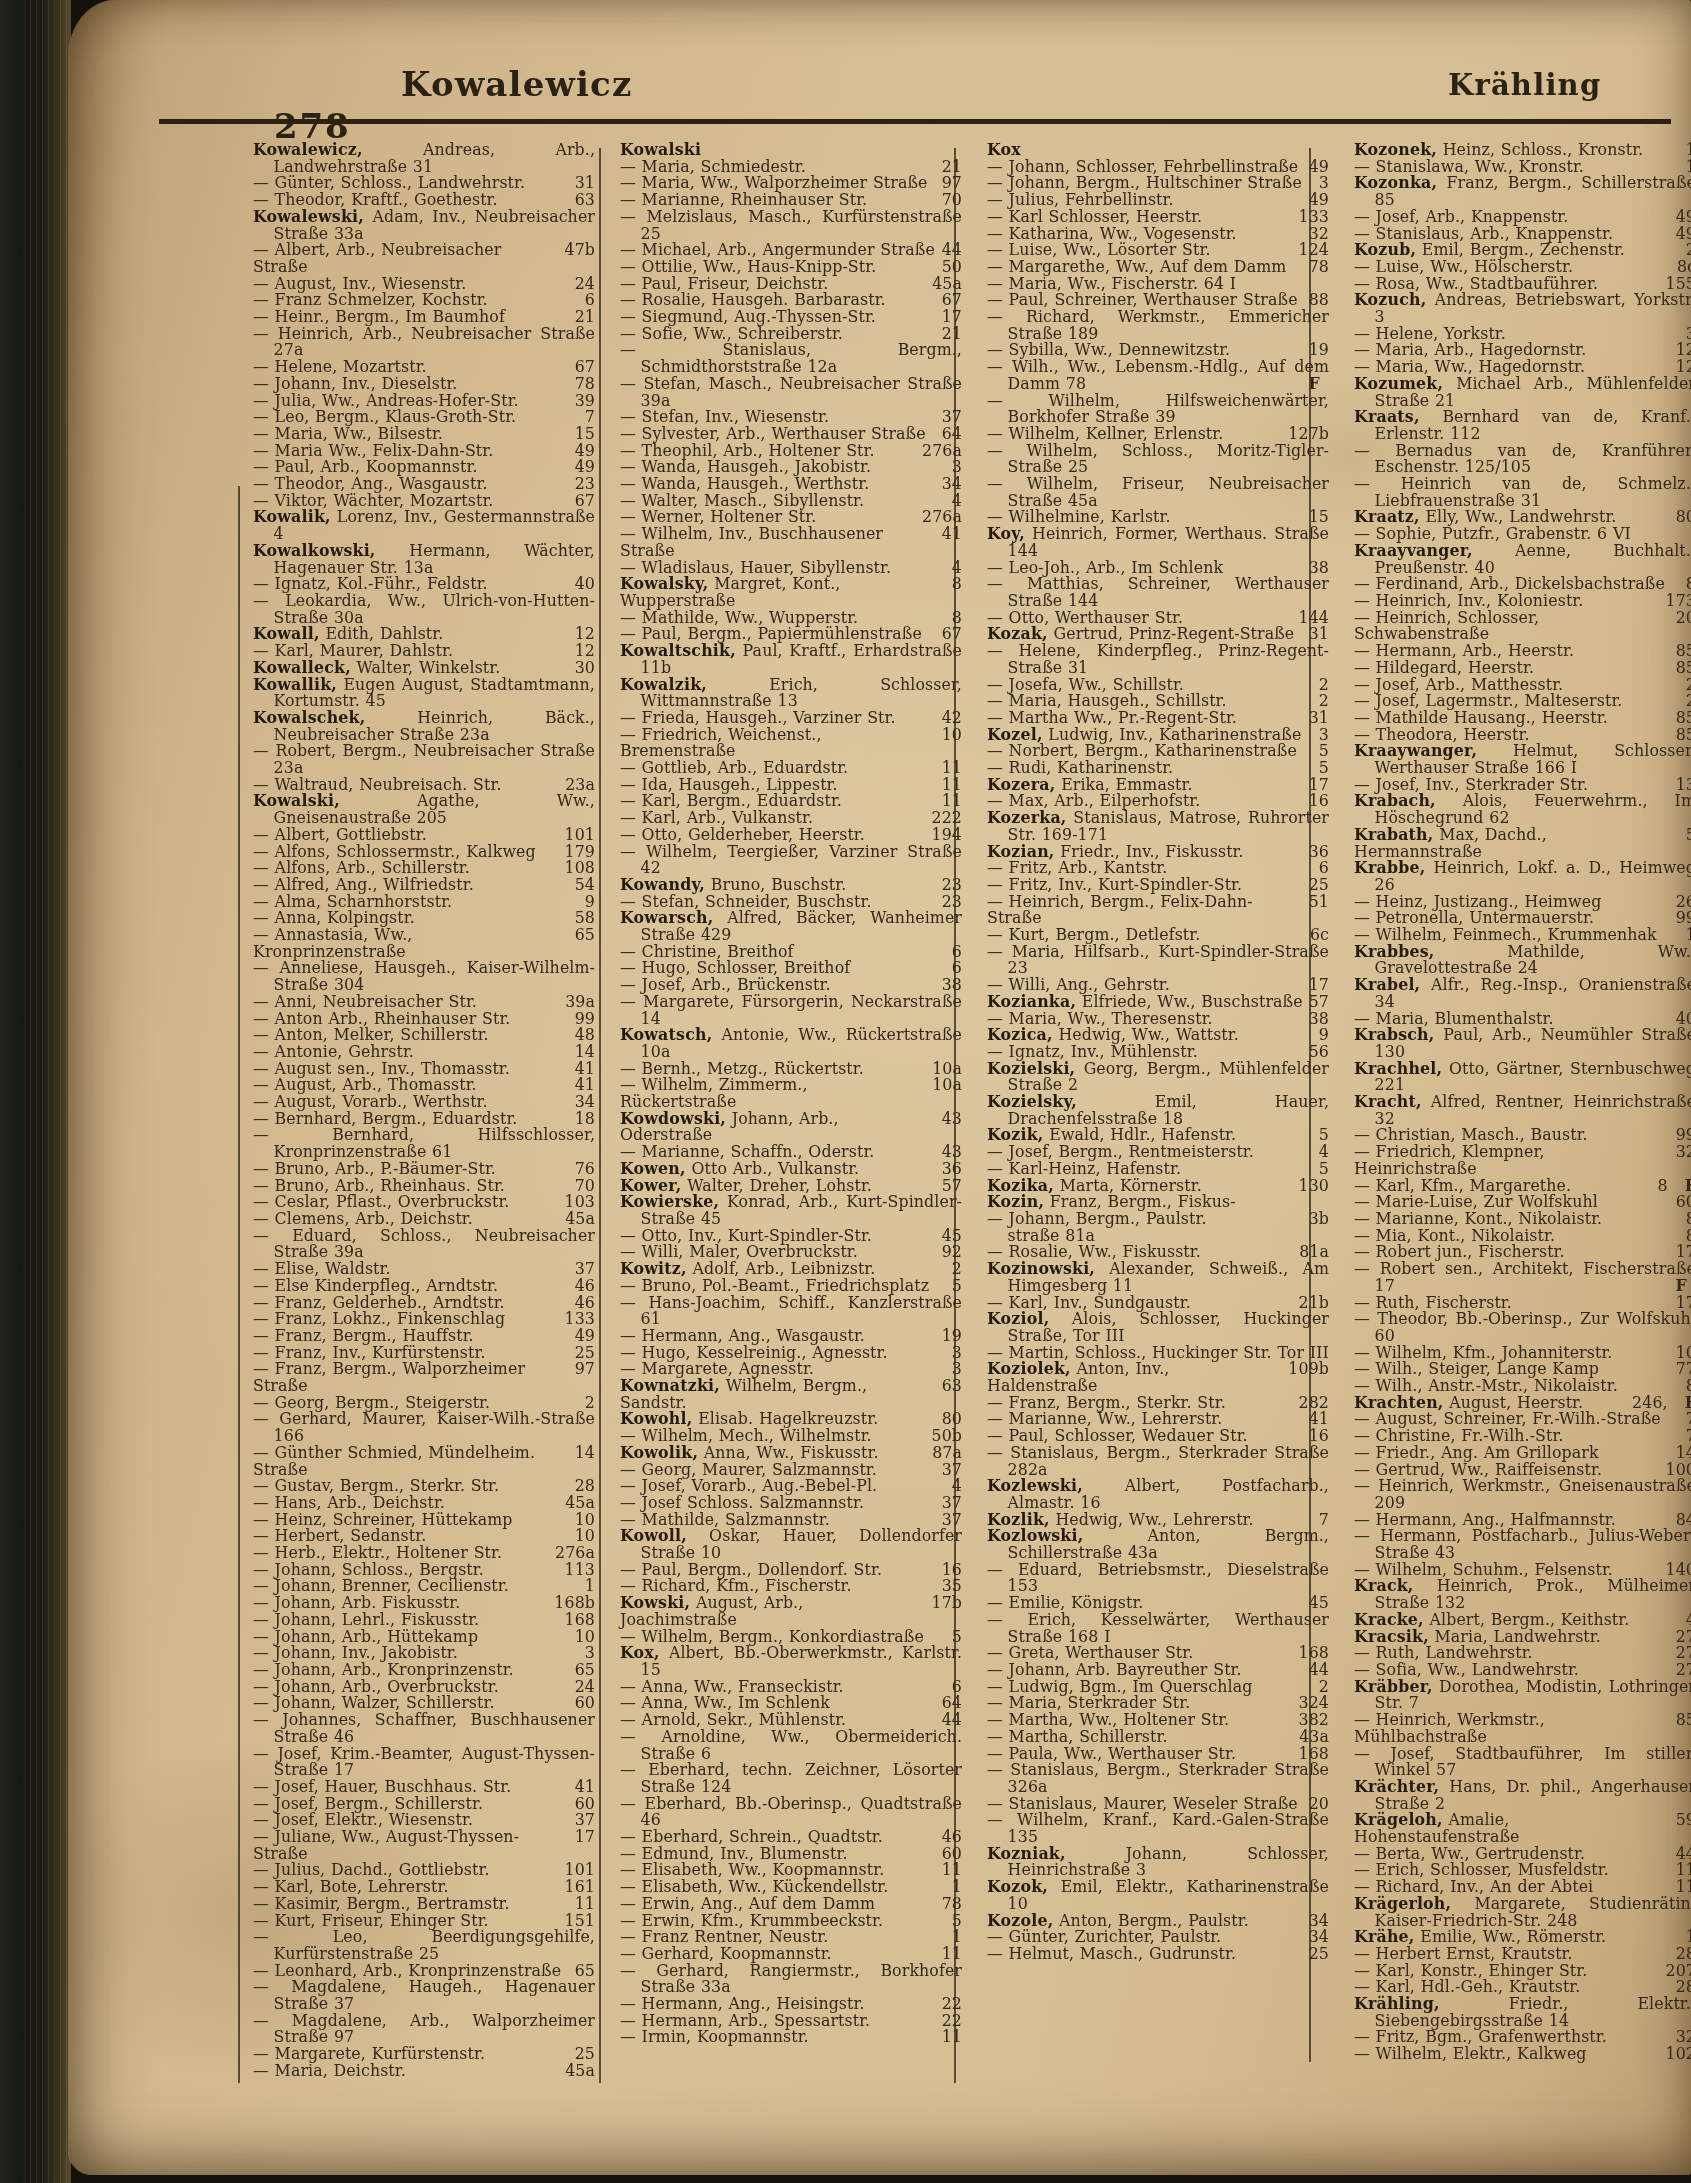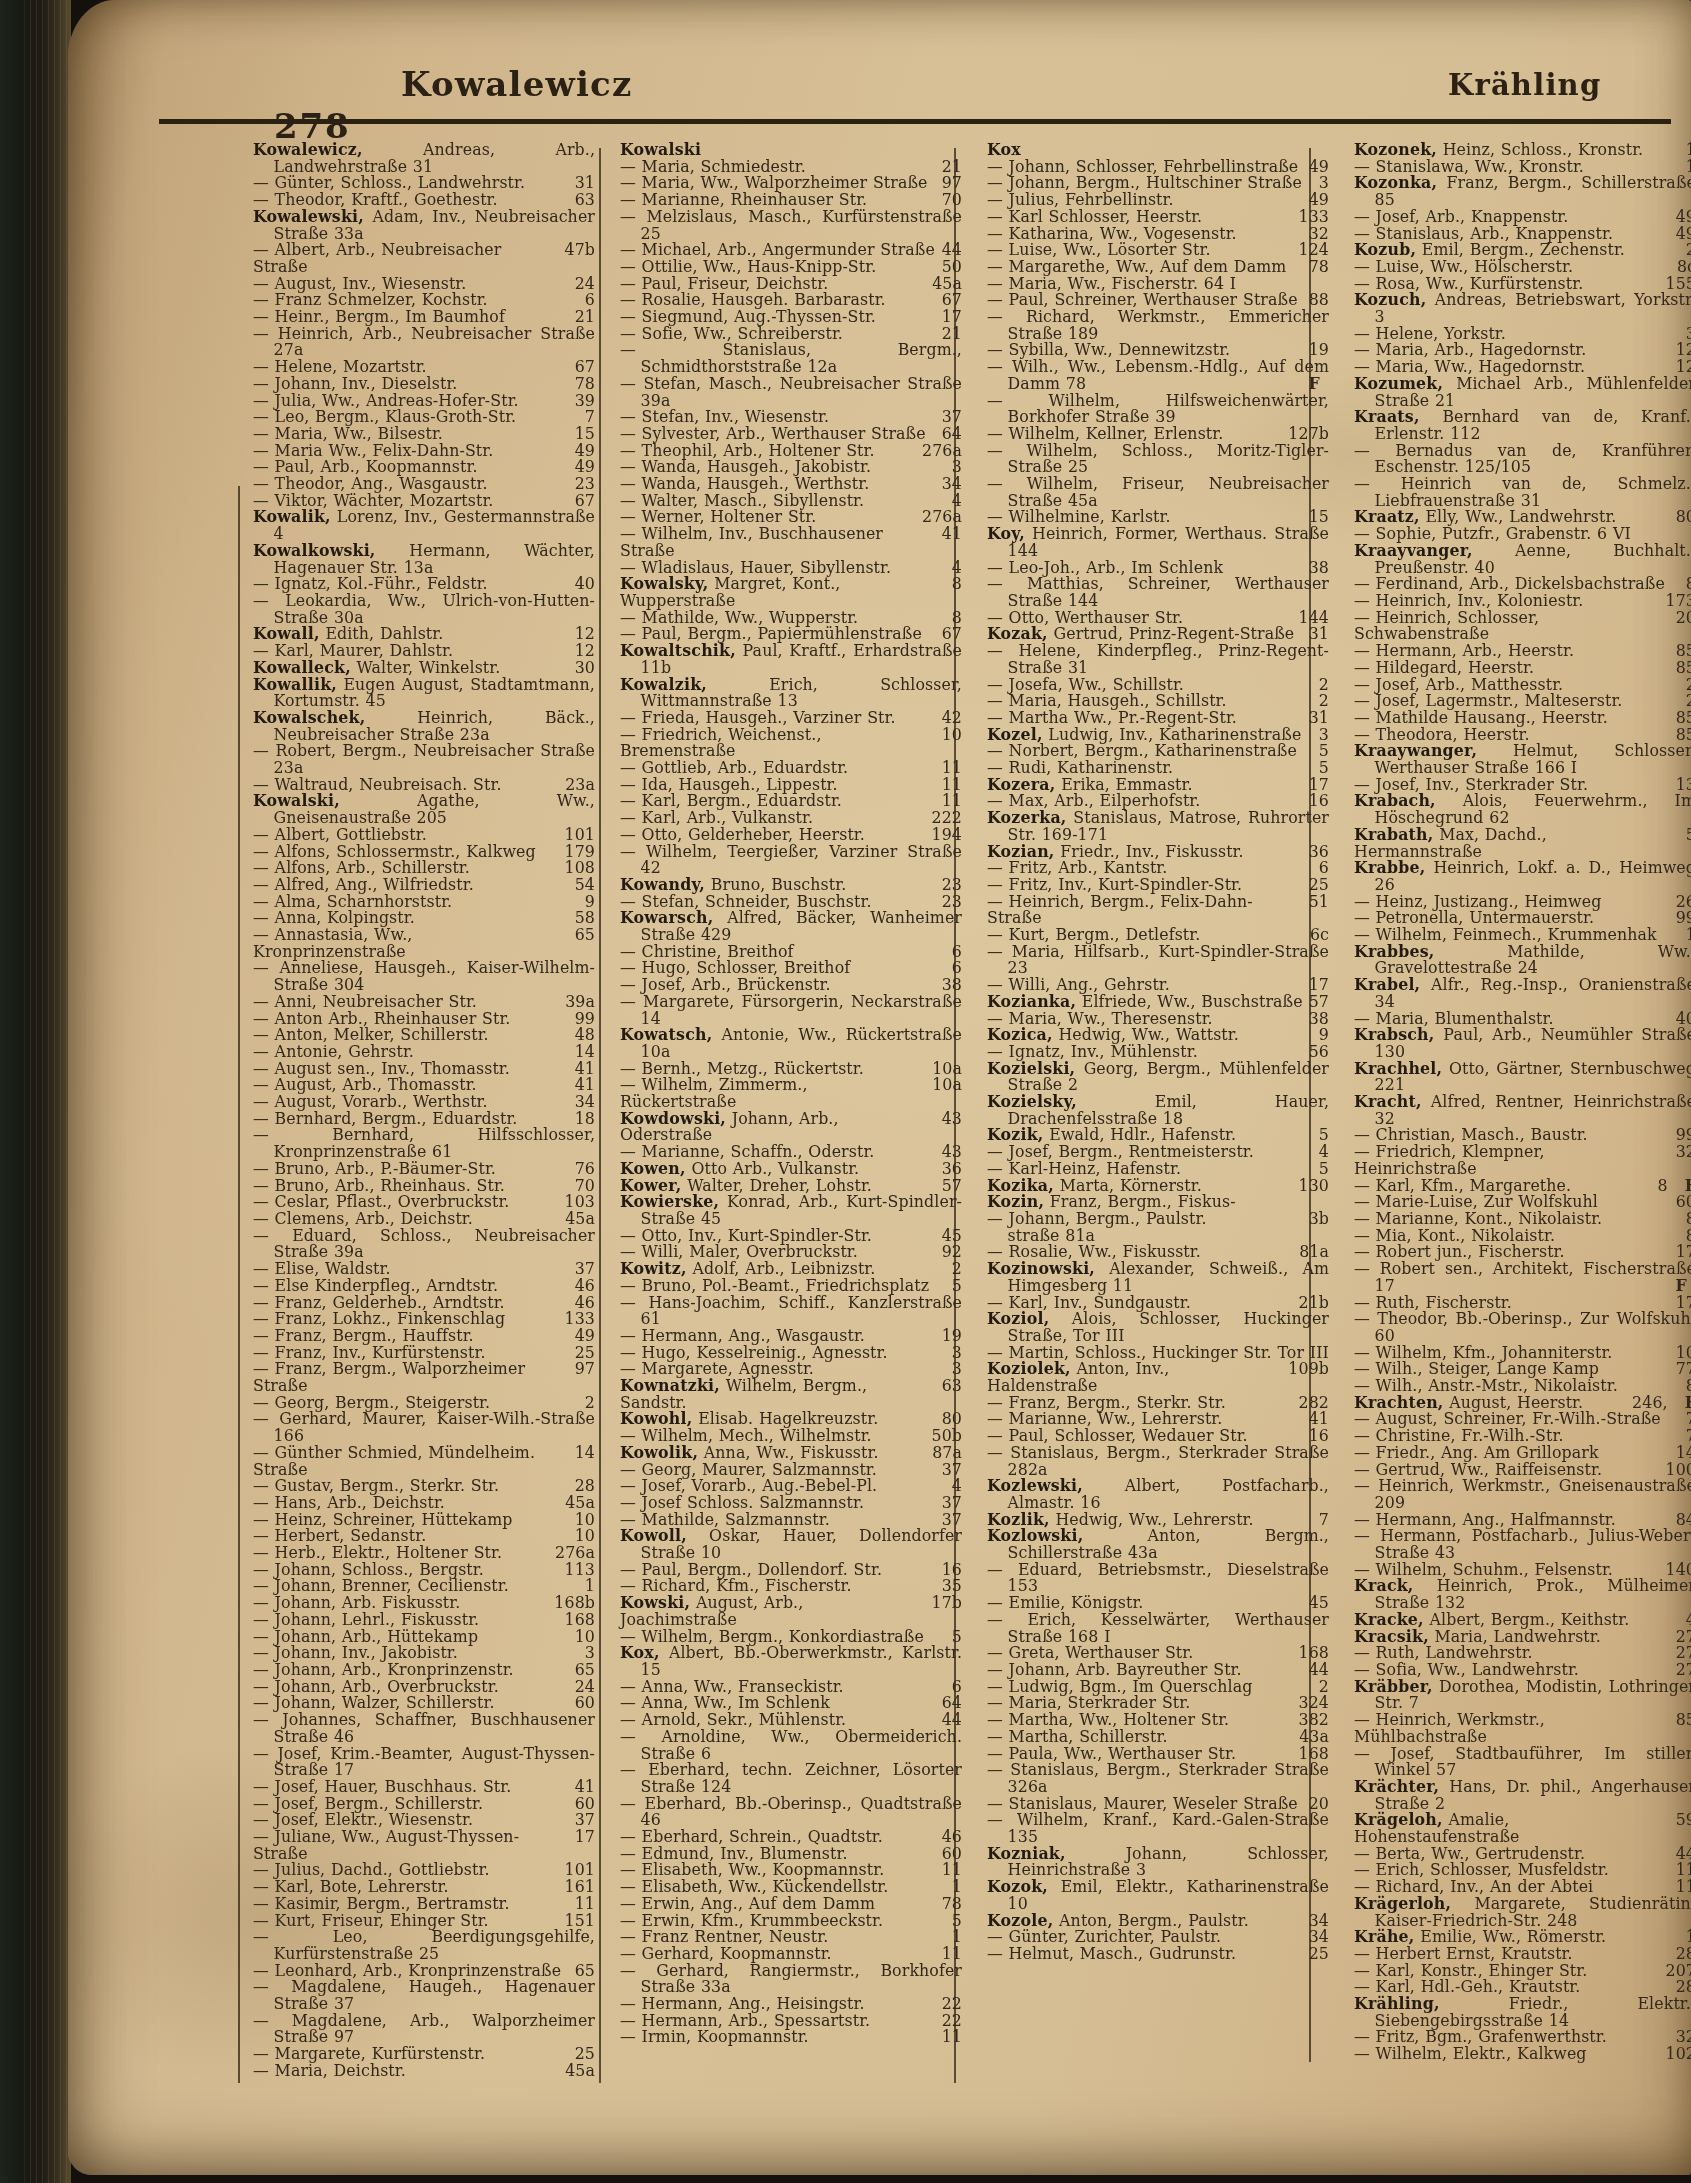--- a/index.html
+++ b/index.html
@@ -990,21 +990,21 @@
           </p>
           <p class="one">
             <span class="txt"><b>Kozub,</b> Emil, Bergm., Zechenstr.</span>
             <span class="num">2</span>
           </p>
           <p class="one">
             <span class="txt">— Luise, Ww., Hölscherstr.</span>
             <span class="num">8c</span>
           </p>
           <p class="one">
-            <span class="txt">— Rosa, Ww., Kurfürstenstr.</span>
+            <span class="txt">— Rosa, Ww., Stadtbauführer.</span>
             <span class="num">155</span>
           </p>
           <p class="ent"><b>Kozuch,</b> Andreas, Betriebswart, Yorkstr. 3</p>
           <p class="one">
             <span class="txt">— Helene, Yorkstr.</span>
             <span class="num">3</span>
           </p>
           <p class="one">
             <span class="txt">— Maria, Arb., Hagedornstr.</span>
             <span class="num">12</span>

